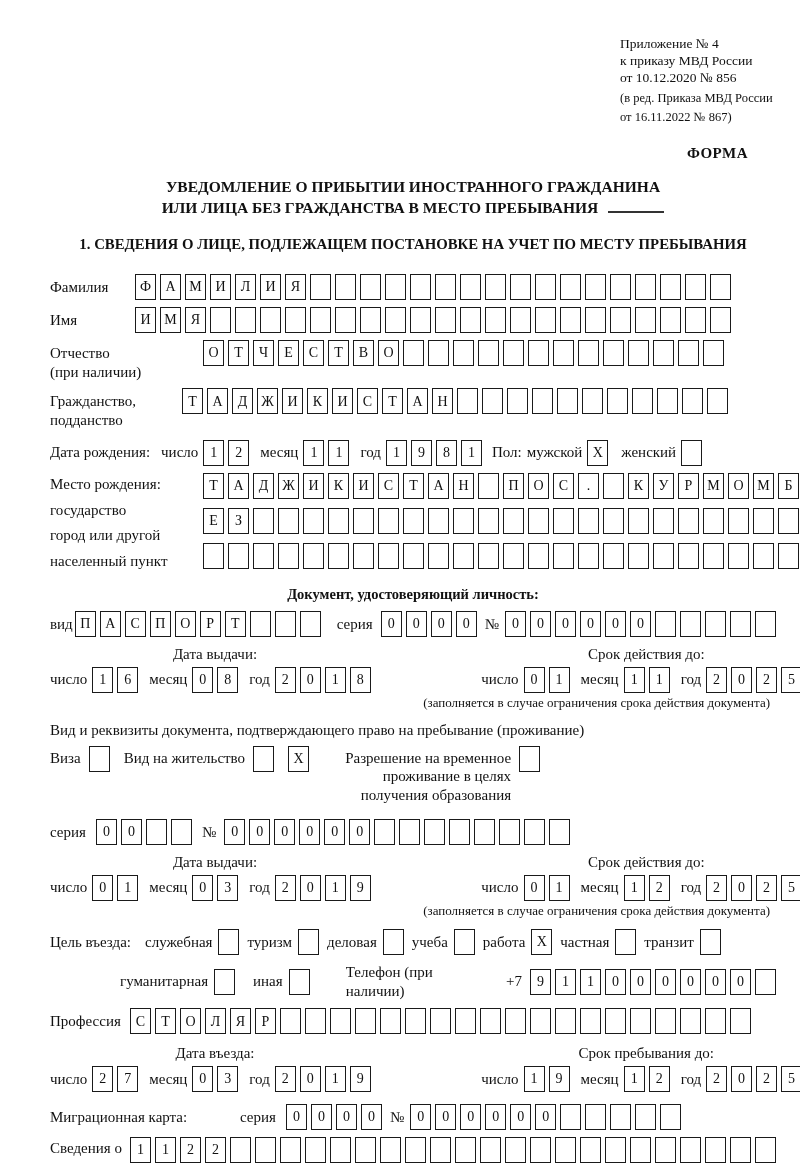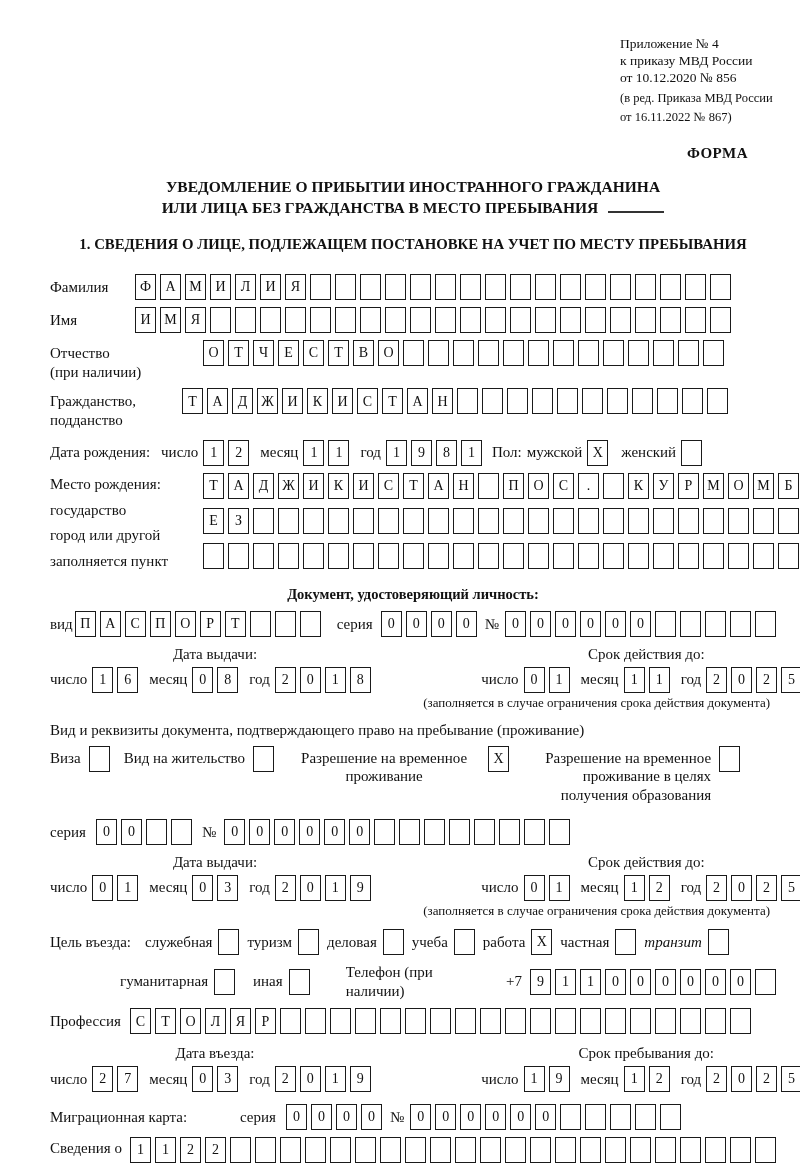--- a/index.html
+++ b/index.html
@@ -245,21 +245,21 @@
           <span class="cell"></span>
         </span>
     </span>
   </div>
 
   <div class="row" style="margin-top:6px;">
     <span class="lbl w150" style="padding-top:2px;">
       <span class="l2">Место рождения:</span>
       <span class="l2" style="margin-top:7px;">государство</span>
       <span class="l2" style="margin-top:7px;">город или другой</span>
-      <span class="l2" style="margin-top:7px;">заполняется пункт</span>
+      <span class="l2" style="margin-top:7px;">населенный пункт</span>
     </span>
     <span class="birthplace-rows">
       <span class="cells">
           <span class="cell">Т</span>
           <span class="cell">А</span>
           <span class="cell">Д</span>
           <span class="cell">Ж</span>
           <span class="cell">И</span>
           <span class="cell">К</span>
           <span class="cell">И</span>
@@ -432,21 +432,20 @@
           <span class="cell"></span>
         </span>
     </span>
     <span class="res-opt">
       <span class="olab">Вид на жительство</span>
       <span class="cells">
           <span class="cell"></span>
         </span>
     </span>
     <span class="res-opt">
-      <span class="olab center2">Разрешение на временное проживание</span>
       <span class="cells">
           <span class="cell">X</span>
         </span>
     </span>
     <span class="res-opt" style="margin-right:0;">
       <span class="olab center3">Разрешение на временное проживание в целях получения образования</span>
       <span class="cells">
           <span class="cell"></span>
         </span>
     </span>
@@ -560,21 +559,21 @@
       <span class="cells">
           <span class="cell">X</span>
         </span>
     </span>
     <span class="opt">
       <span class="olab">частная</span>
       <span class="cells">
           <span class="cell"></span>
         </span>
     </span>
-    <span class="opt" style="margin-right:12px;font-style:italic;">
+    <span class="opt" style="margin-right:12px;">
       <span class="olab">транзит</span>
       <span class="cells">
           <span class="cell"></span>
         </span>
     </span>
   </div>
 
   <div class="phone-row">
     <span class="opt">
       <span class="olab">гуманитарная</span>

